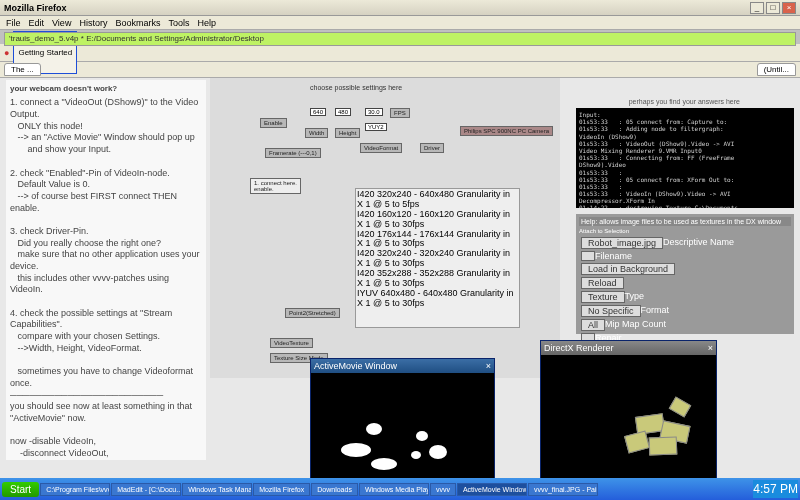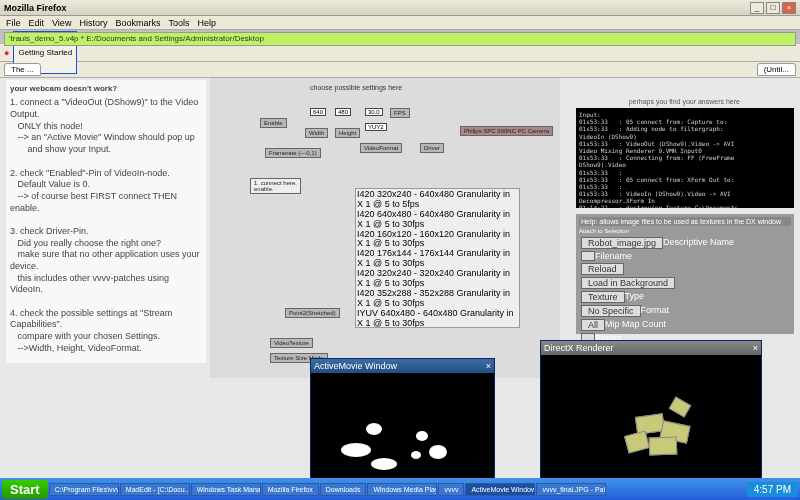--- a/index.html
+++ b/index.html
@@ -8,43 +8,43 @@
 .titlebar .title{flex:1;font-weight:bold}
 .winbtns{display:flex;gap:2px}
 .winbtn{width:14px;height:12px;background:#ece9d8;border:1px solid #888;font-size:8px;text-align:center;line-height:10px}
 .closebtn{background:#d9634c;color:#fff}
 .menubar{height:14px;background:#ece9d8;display:flex;gap:8px;padding:0 6px;align-items:center;border-bottom:1px solid #aaa}
 .toolbar{height:18px;background:#ece9d8;display:flex;align-items:center;padding:0 4px;border-bottom:1px solid #aaa;gap:4px}
 .toolbtn{padding:16px 4px;border:1px solid #1d4ed8;background:#f4f2e8;font-size:8px}
 .tabstrip{height:16px;background:#ece9d8;display:flex;align-items:center;padding:0 4px;gap:12px;border-bottom:1px solid #aaa}
 .tab{padding:1px 6px;border:1px solid #999;background:#fff;font-size:8px;border-radius:3px 3px 0 0}
 .content{position:relative;height:420px;background:#e8e8e8}
-.helppane{position:absolute;left:6px;top:2px;width:200px;height:283px;background:#f8f8f8;padding:4px;font-size:7px;line-height:1.3;color:#444;overflow:hidden}
+.helppane{position:absolute;left:6px;top:2px;width:200px;height:380px;background:#f8f8f8;padding:4px;font-size:7px;line-height:1.3;color:#444;overflow:hidden}
 .helppane h4{font-size:8px;margin-bottom:3px}
 .patch{position:absolute;left:210px;top:0;width:350px;height:300px;background:#dcdcdc}
 .patchlabel{position:absolute;font-size:7px;color:#333}
 .node{position:absolute;background:#b8b8b8;border:1px solid #666;font-size:6px;padding:1px 3px;color:#222}
 .iobox{position:absolute;background:#fff;border:1px solid #444;font-size:6px;padding:0 2px}
 .console{position:absolute;right:6px;top:30px;width:218px;height:100px;background:#000;color:#cfcfcf;font-family:monospace;font-size:6px;padding:3px;line-height:1.2;overflow:hidden;white-space:pre-wrap}
 .consoleLbl{position:absolute;right:60px;top:20px;font-size:7px;color:#555}
 .texpanel{position:absolute;right:6px;top:136px;width:218px;height:120px;background:#9a9a9a;color:#fff;font-size:7px;padding:3px}
 .texhdr{background:#888;padding:1px 2px;margin-bottom:2px;font-size:7px}
 .texrow{display:flex;padding:1px 2px}
 .texrow span:first-child{background:#ddd;color:#333;padding:0 6px;border:1px solid #666}
 .caplist{position:absolute;left:355px;top:110px;width:165px;height:140px;background:#eee;border:1px solid #999;font-size:5.5px;line-height:1.1;padding:1px;overflow:hidden}
 .subwin{position:absolute;border:1px solid #0a246a}
 .subwin .subtitle{height:14px;background:linear-gradient(#3b6ea5,#1f4e82);color:#fff;font-size:8px;display:flex;align-items:center;padding:0 3px;justify-content:space-between}
 .subbody{background:#000;position:relative}
 .blob{position:absolute;background:#fff;border-radius:50%}
 .paper{position:absolute;background:#c9c97a;border:1px solid #888;width:28px;height:18px;transform:rotate(-8deg)}
 .taskbar{position:absolute;bottom:0;left:0;right:0;height:22px;background:linear-gradient(#3e93e8,#245edb);display:flex;align-items:center;padding:0 2px;gap:1px}
-.start{background:linear-gradient(#3c0,#290);color:#fff;font-weight:bold;padding:2px 8px;border-radius:3px;font-size:13px}
+.start{background:linear-gradient(#3c0,#290);color:#fff;font-weight:normal;padding:2px 8px;border-radius:3px;font-size:10px}
 .task{background:#3a77d0;color:#fff;padding:2px 5px;font-size:7px;border:1px solid #2a5aa8;white-space:nowrap;overflow:hidden;max-width:70px}
 .task.active{background:#1d4f9e}
-.tray{margin-left:auto;background:#1a8cde;color:#fff;padding:2px 7px;font-size:10px}
+.tray{margin-left:auto;background:#1a8cde;color:#fff;padding:2px 0;font-size:12px}
 .addressbar{position:absolute;top:32px;left:4px;right:4px;height:14px;background:#bef264;border:1px solid #999;font-size:8px;padding:1px 4px;color:#333}
 </style>
 </head>
 <body>
 
 <div class="titlebar">
   <span class="title">Mozilla Firefox</span>
   <div class="winbtns">
     <div class="winbtn">_</div>
     <div class="winbtn">□</div>
@@ -143,21 +143,20 @@
     <div class="node" style="left:250px;top:48px;background:#a88">Philips SPC 900NC PC Camera</div>
     <div class="node" style="left:40px;top:100px;background:#eee;white-space:pre">1. connect here.
 enable.</div>
     <div class="node" style="left:75px;top:230px">Point2(Stretched)</div>
     <div class="node" style="left:60px;top:260px">VideoTexture</div>
     <div class="node" style="left:60px;top:275px">Texture Size Mode</div>
   </div>
 
   <div class="caplist" id="caplist">
       <div>I420 320x240 - 640x480 Granularity in X 1 @ 5 to 5fps</div>
-      <div>I420 640x480 - 640x480 Granularity in X 1 @ 5 to 30fps</div>
       <div>I420 160x120 - 160x120 Granularity in X 1 @ 5 to 30fps</div>
       <div>I420 176x144 - 176x144 Granularity in X 1 @ 5 to 30fps</div>
       <div>I420 320x240 - 320x240 Granularity in X 1 @ 5 to 30fps</div>
       <div>I420 352x288 - 352x288 Granularity in X 1 @ 5 to 30fps</div>
       <div>IYUV 640x480 - 640x480 Granularity in X 1 @ 5 to 30fps</div>
     </div>
 
   <div class="consoleLbl">perhaps you find your answers here</div>
   <div class="console" id="console">Input:
 01s53:33   : 05 connect from: Capture to:
@@ -182,25 +181,25 @@
     <div class="texrow">
         <span>Robot_image.jpg</span>
         <span>Descriptive Name</span>
       </div>
     <div id="texrows">
         <div class="texrow">
           <span></span>
           <span>Filename</span>
         </div>
         <div class="texrow">
+          <span>Load in Background</span>
+          <span></span>
+        </div>
+        <div class="texrow">
           <span>Reload</span>
-          <span></span>
-        </div>
-        <div class="texrow">
-          <span>Load in Background</span>
           <span></span>
         </div>
         <div class="texrow">
           <span>Texture</span>
           <span>Type</span>
         </div>
         <div class="texrow">
           <span>No Specific</span>
           <span>Format</span>
         </div>
@@ -239,21 +238,21 @@
     <div class="subbody" style="height:120px">
       <div class="blob" style="left:30px;top:70px;width:30px;height:14px"></div>
       <div class="blob" style="left:55px;top:50px;width:16px;height:12px"></div>
       <div class="blob" style="left:60px;top:85px;width:26px;height:12px"></div>
       <div class="blob" style="left:105px;top:58px;width:12px;height:10px"></div>
       <div class="blob" style="left:100px;top:78px;width:10px;height:8px"></div>
       <div class="blob" style="left:118px;top:72px;width:18px;height:14px"></div>
     </div>
   </div>
 
-  <div class="subwin" style="left:540px;top:262px;width:222px;">
+  <div class="subwin" style="left:540px;top:262px;width:177px;">
     <div class="subtitle" style="background:linear-gradient(#888,#666)">
         <span>DirectX Renderer</span>
         <span>×</span>
       </div>
     <div class="subbody" style="height:130px">
       <div class="paper" style="left:95px;top:60px"></div>
       <div class="paper" style="left:120px;top:68px;transform:rotate(12deg)"></div>
       <div class="paper" style="left:108px;top:82px;transform:rotate(-2deg)"></div>
       <div class="paper" style="left:130px;top:45px;transform:rotate(30deg);width:18px;height:14px"></div>
       <div class="paper" style="left:85px;top:78px;transform:rotate(-15deg);width:22px"></div>

